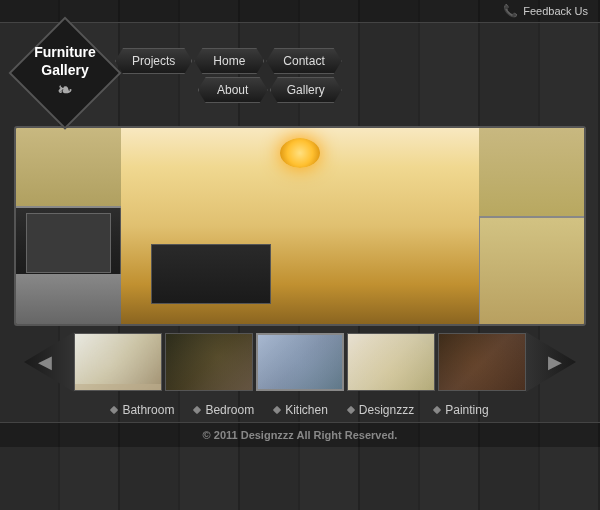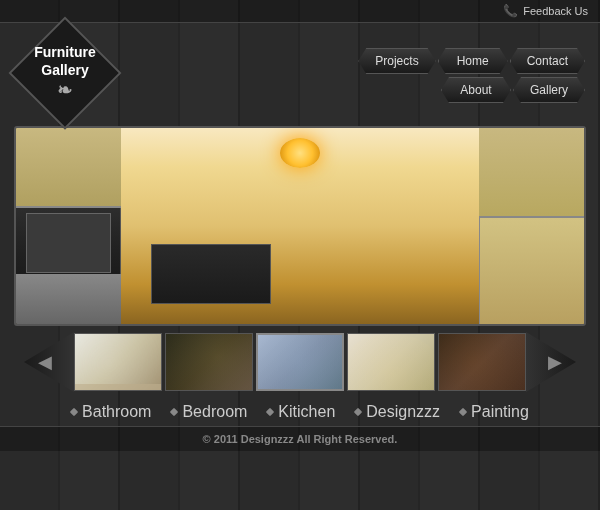--- a/index.html
+++ b/index.html
@@ -51,21 +51,20 @@
     }
     .phone-icon {
       font-size: 12px;
     }
 
     
     .header {
       position: relative;
       z-index: 10;
       display: flex;
-      justify-content: space-between;
       align-items: center;
       padding: 5px 15px 0 15px;
     }
 
     
     .logo-wrapper {
       position: relative;
       width: 100px;
       height: 90px;
       display: flex;
@@ -283,21 +282,21 @@
       justify-content: center;
       align-items: center;
       gap: 20px;
       padding: 5px 0;
     }
     .category-item {
       display: flex;
       align-items: center;
       gap: 5px;
       color: #ccc;
-      font-size: 16px;
+      font-size: 12px;
       cursor: pointer;
     }
     .category-dot {
       width: 6px;
       height: 6px;
       background: #888;
       border-radius: 1px;
       transform: rotate(45deg);
       flex-shrink: 0;
     }

